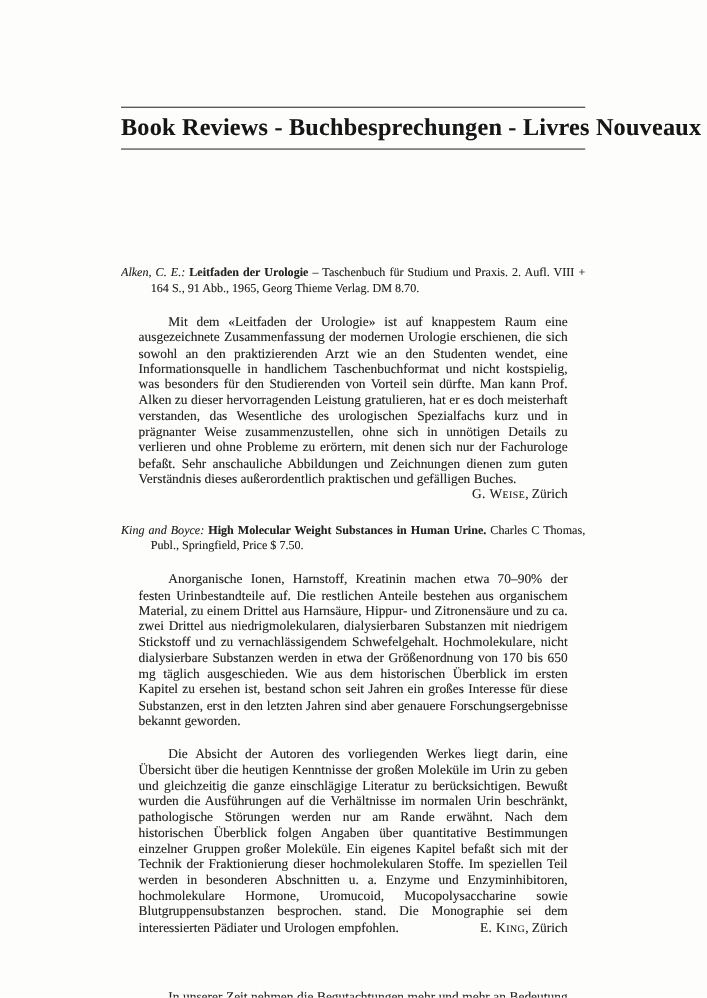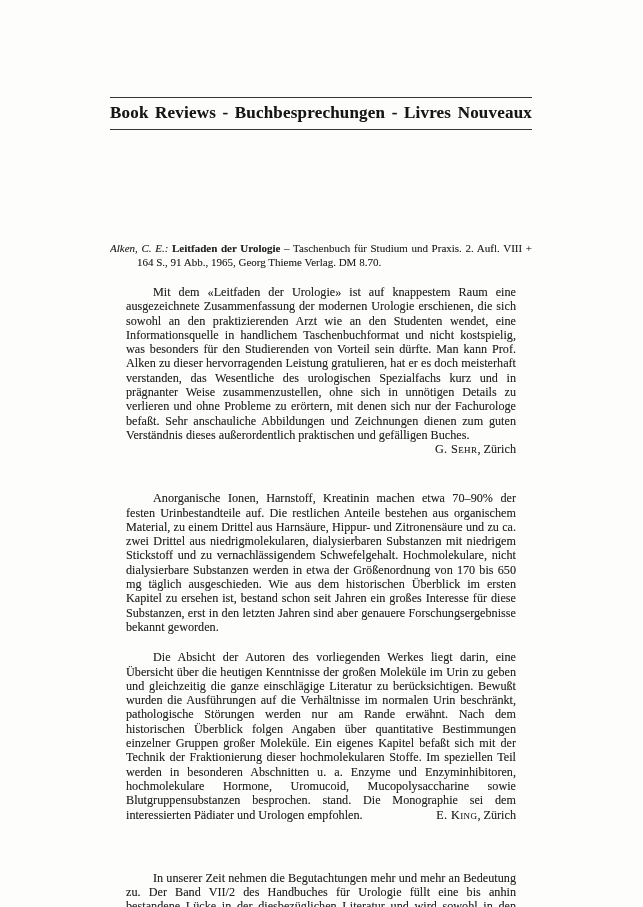--- a/index.html
+++ b/index.html
@@ -27,21 +27,21 @@
     height: 0;
     border: 0;
     border-top: 1.4px solid #343434;
   }
   .rule-bottom {
     border-top-width: 1.1px;
   }
   .page-title {
     margin: 0;
     padding: 5px 0 6px 0;
-    font-size: 17px;
+    font-size: 22px;
     font-weight: bold;
     color: #161616;
     letter-spacing: 0.2px;
     text-align: justify;
     text-align-last: justify;
     white-space: nowrap;
   }
   .content {
     position: absolute;
     left: 110px;
@@ -99,25 +99,30 @@
   <main class="content">
 
     <article class="review">
       <p class="ref">
         <span class="authors">Alken, C. E.:</span>
         <span class="booktitle">Leitfaden der Urologie</span>
         <span class="imprint">– Taschenbuch für Studium und Praxis. 2. Aufl. VIII + 164 S., 91 Abb., 1965, Georg Thieme Verlag. DM 8.70.</span>
       </p>
       <p class="par">
         <span>Mit dem «Leitfaden der Urologie» ist auf knappestem Raum eine ausgezeichnete Zusammenfassung der modernen Urologie erschienen, die sich sowohl an den praktizierenden Arzt wie an den Studenten wendet, eine Informationsquelle in handlichem Taschenbuchformat und nicht kostspielig, was besonders für den Studierenden von Vorteil sein dürfte. Man kann Prof. Alken zu dieser hervorragenden Leistung gratulieren, hat er es doch meisterhaft verstanden, das Wesentliche des urologischen Spezialfachs kurz und in prägnanter Weise zusammenzustellen, ohne sich in unnötigen Details zu verlieren und ohne Probleme zu erörtern, mit denen sich nur der Fachurologe befaßt. Sehr anschauliche Abbildungen und Zeichnungen dienen zum guten Verständnis dieses außerordentlich praktischen und gefälligen Buches.</span>
-        <span class="reviewer"><span class="sc">G. Sehr</span><span>, Zürich</span></span>
+        <span class="reviewer"><span class="sc">G. Weise</span><span>, Zürich</span></span>
       </p>
     </article>
 
     <article class="review">
+      <p class="ref">
+        <span class="authors">King and Boyce:</span>
+        <span class="booktitle">High Molecular Weight Substances in Human Urine.</span>
+        <span class="imprint">Charles C Thomas, Publ., Springfield, Price $ 7.50.</span>
+      </p>
       <p class="par">
         <span>Anorganische Ionen, Harnstoff, Kreatinin machen etwa 70–90% der festen Urinbestandteile auf. Die restlichen Anteile bestehen aus organischem Material, zu einem Drittel aus Harnsäure, Hippur- und Zitronensäure und zu ca. zwei Drittel aus niedrigmolekularen, dialysierbaren Substanzen mit niedrigem Stickstoff und zu vernachlässigendem Schwefelgehalt. Hochmolekulare, nicht dialysierbare Substanzen werden in etwa der Größenordnung von 170 bis 650 mg täglich ausgeschieden. Wie aus dem historischen Überblick im ersten Kapitel zu ersehen ist, bestand schon seit Jahren ein großes Interesse für diese Substanzen, erst in den letzten Jahren sind aber genauere Forschungsergebnisse bekannt geworden.</span>
       </p>
       <p class="par">
         <span>Die Absicht der Autoren des vorliegenden Werkes liegt darin, eine Übersicht über die heutigen Kenntnisse der großen Moleküle im Urin zu geben und gleichzeitig die ganze einschlägige Literatur zu berücksichtigen. Bewußt wurden die Ausführungen auf die Verhältnisse im normalen Urin beschränkt, pathologische Störungen werden nur am Rande erwähnt. Nach dem historischen Überblick folgen Angaben über quantitative Bestimmungen einzelner Gruppen großer Moleküle. Ein eigenes Kapitel befaßt sich mit der Technik der Fraktionierung dieser hochmolekularen Stoffe. Im speziellen Teil werden in besonderen Abschnitten u. a. Enzyme und Enzyminhibitoren, hochmolekulare Hormone, Uromucoid, Mucopolysaccharine sowie Blutgruppensubstanzen besprochen. stand. Die Monographie sei dem interessierten Pädiater und Urologen empfohlen.</span>
         <span class="reviewer"><span class="sc">E. King</span><span>, Zürich</span></span>
       </p>
     </article>
 
     <article class="review">

